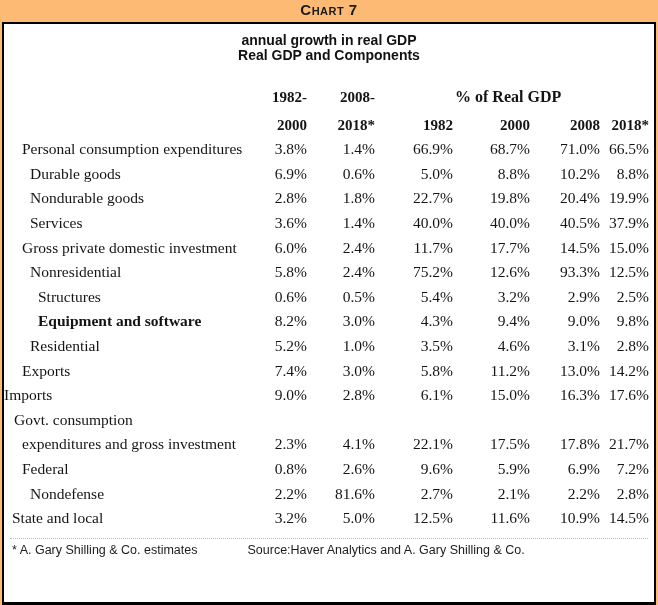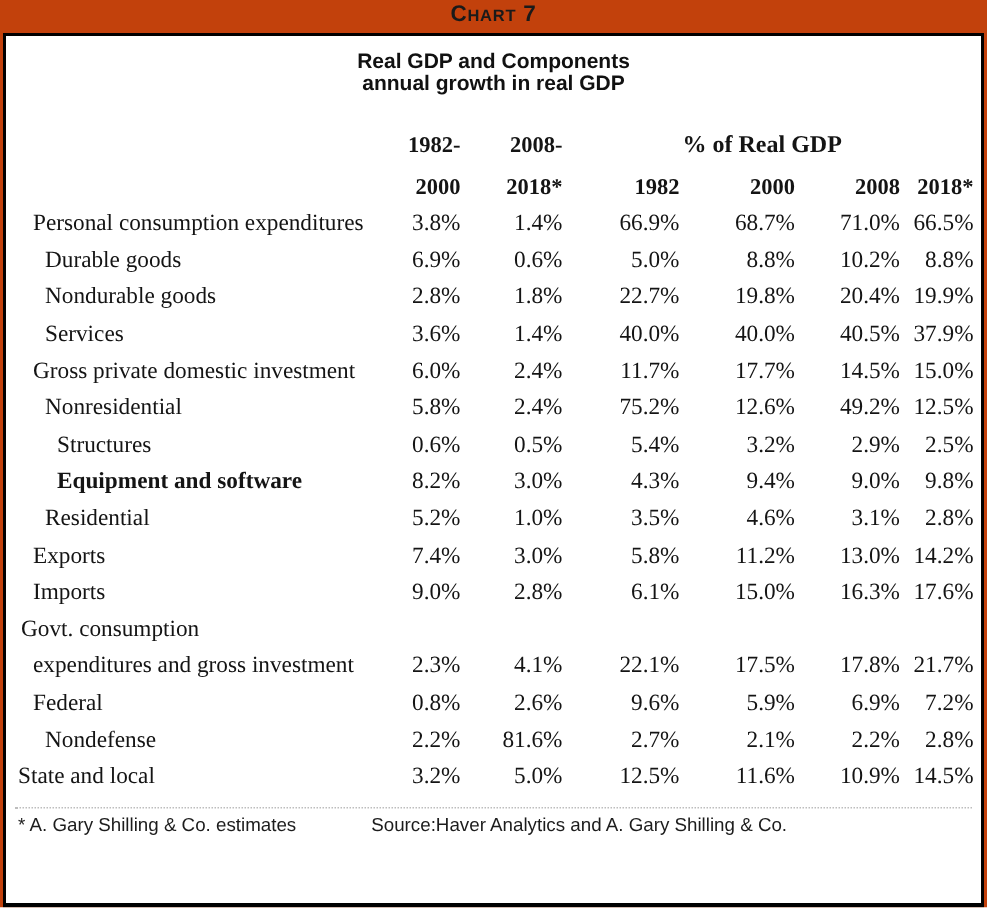--- a/index.html
+++ b/index.html
@@ -4,21 +4,21 @@
 <style>
   html, body {
     margin: 0;
     padding: 0;
     background: #ffffff;
   }
   .page {
     position: relative;
     width: 658px;
     height: 605px;
-    background: #c2410c;
+    background: #fdba74;
     color: #1a1a1a;
     overflow: hidden;
   }
   .chart-label {
     height: 22px;
     line-height: 20px;
     text-align: center;
     font-family: "Liberation Sans", sans-serif;
     font-weight: bold;
     font-variant: small-caps;
@@ -101,22 +101,22 @@
 </head>
 <body>
 
 <div class="page">
 
   <div class="chart-label">Chart 7</div>
 
   <div class="table-box">
 
     <div class="title-block">
+      <div>annual growth in real GDP</div>
       <div>Real GDP and Components</div>
-      <div>annual growth in real GDP</div>
     </div>
 
     <table class="gdp">
       <colgroup>
         <col class="c-label">
           <col class="c1">
           <col class="c2">
           <col class="c3">
         <col class="c4">
           <col class="c5">
@@ -185,21 +185,21 @@
             <td class="num">17.7%</td>
             <td class="num">14.5%</td>
             <td class="num">15.0%</td>
           </tr>
           <tr>
             <td class="label" style="padding-left: 26px;">Nonresidential</td>
             <td class="num">5.8%</td>
             <td class="num">2.4%</td>
             <td class="num">75.2%</td>
             <td class="num">12.6%</td>
-            <td class="num">49.2%</td>
+            <td class="num">93.3%</td>
             <td class="num">12.5%</td>
           </tr>
           <tr>
             <td class="label" style="padding-left: 34px;">Structures</td>
             <td class="num">0.6%</td>
             <td class="num">0.5%</td>
             <td class="num">5.4%</td>
             <td class="num">3.2%</td>
             <td class="num">2.9%</td>
             <td class="num">2.5%</td>
@@ -225,21 +225,21 @@
           <tr>
             <td class="label" style="padding-left: 18px;">Exports</td>
             <td class="num">7.4%</td>
             <td class="num">3.0%</td>
             <td class="num">5.8%</td>
             <td class="num">11.2%</td>
             <td class="num">13.0%</td>
             <td class="num">14.2%</td>
           </tr>
           <tr>
-            <td class="label" style="padding-left: 18px;">Imports</td>
+            <td class="label" style="">Imports</td>
             <td class="num">9.0%</td>
             <td class="num">2.8%</td>
             <td class="num">6.1%</td>
             <td class="num">15.0%</td>
             <td class="num">16.3%</td>
             <td class="num">17.6%</td>
           </tr>
           <tr>
             <td class="label" style="padding-left: 10px;">Govt. consumption</td>
             <td class="num"></td>

